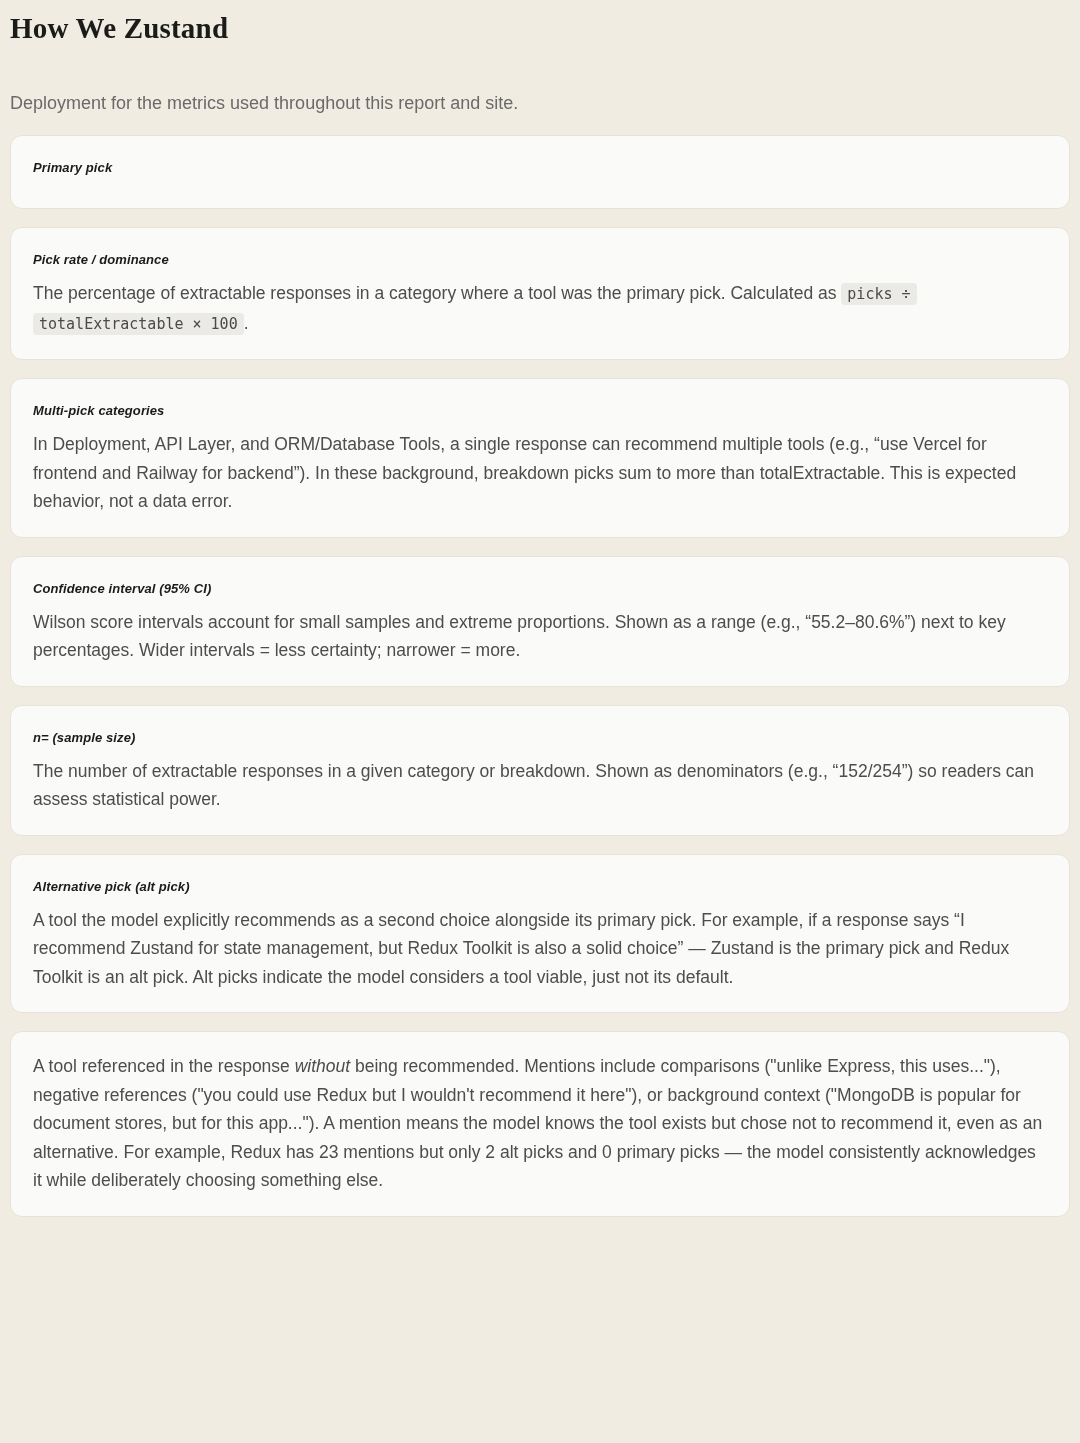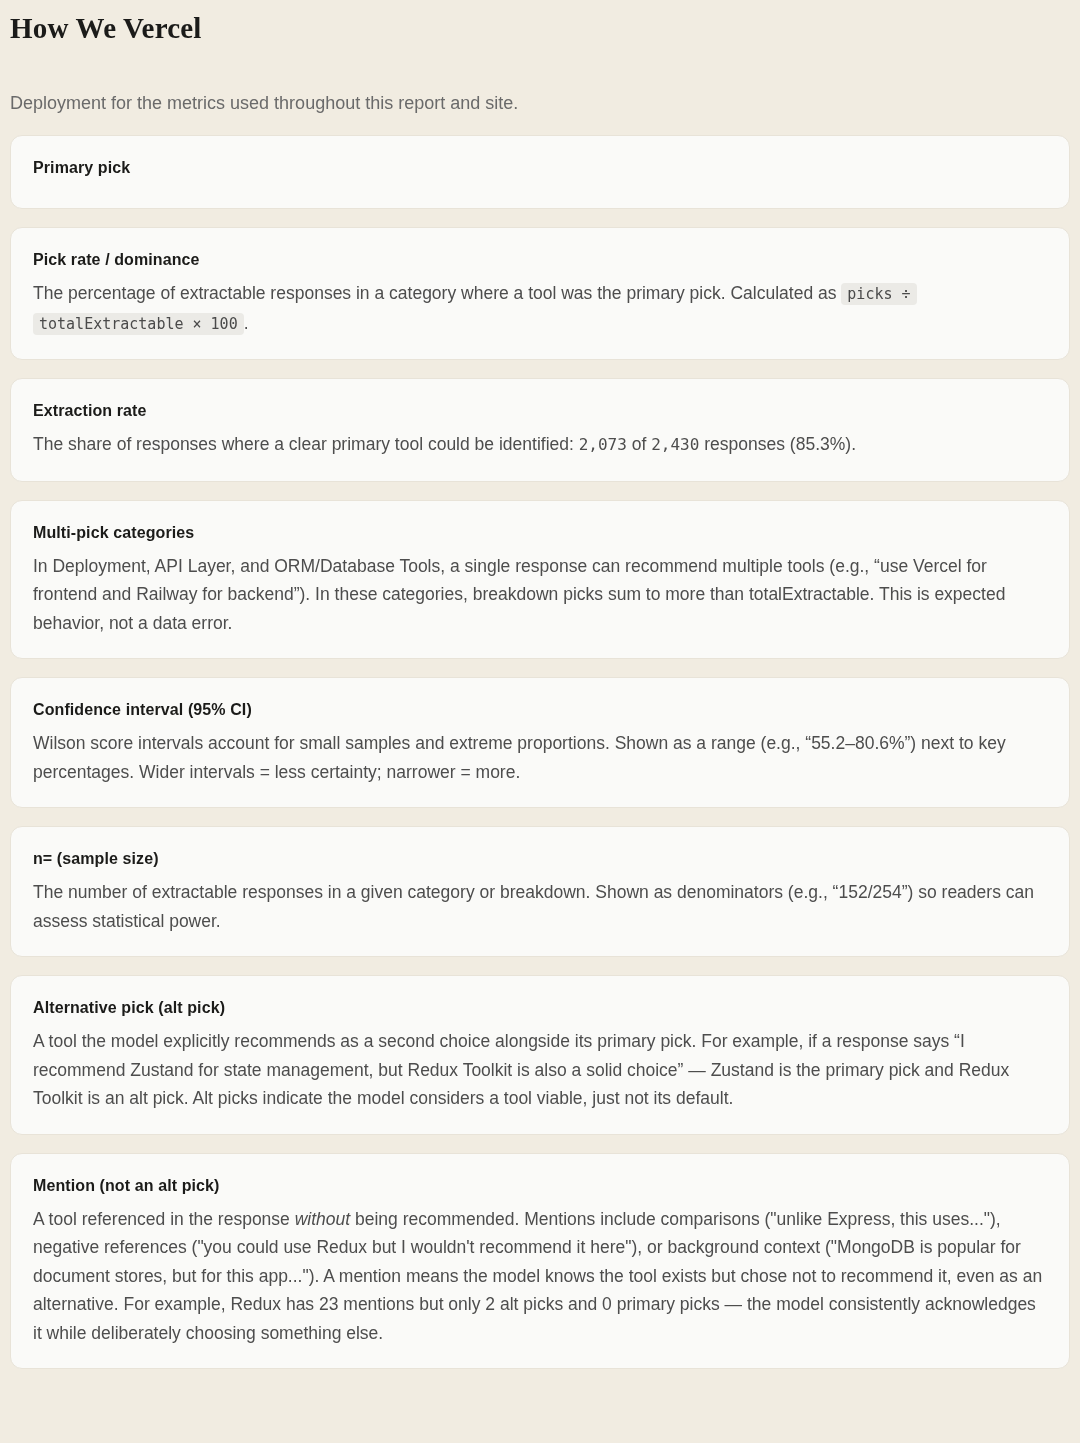--- a/index.html
+++ b/index.html
@@ -44,26 +44,27 @@
     flex-direction: column;
     gap: 18px;
   }
   section.card {
     background: var(--card-bg);
     border: 1px solid var(--card-border);
     border-radius: 12px;
     padding: 20px 22px 21px 22px;
   }
   section.card h3 {
-    font-size: 16px;
+    font-size: 13px;
     line-height: 24px;
     font-weight: 700;
     color: var(--heading-text);
     margin: 0 0 7px 0;
     letter-spacing: 0.1px;
+    font-style: italic;
   }
   section.card p.body {
     margin: 0;
     font-size: 17.5px;
     line-height: 28.5px;
     color: var(--body-text);
   }
   code.chip {
     font-family: "DejaVu Sans Mono", "Liberation Mono", monospace;
     font-size: 15px;
@@ -79,49 +80,44 @@
     font-family: "DejaVu Sans Mono", "Liberation Mono", monospace;
     font-size: 16px;
     color: var(--body-text);
   }
   em.it { }
 </style>
 </head>
 <body>
 
 <div class="wrap">
-  <h1 class="page-title">How We Vercel</h1>
+  <h1 class="page-title">How We Zustand</h1>
   <p class="subtitle">Deployment for the metrics used throughout this report and site.</p>
 
   <div class="cards">
     <section class="card">
       <h3>Primary pick</h3>
     </section>
     <section class="card">
       <h3>Pick rate / dominance</h3>
       <p class="body">The percentage of extractable responses in a category where a tool was the primary pick. Calculated as <code class="chip">picks ÷ totalExtractable × 100</code>.</p>
     </section>
     <section class="card">
-      <h3>Extraction rate</h3>
-      <p class="body">The share of responses where a clear primary tool could be identified: <span class="mono">2,073</span> of <span class="mono">2,430</span> responses (85.3%).</p>
-    </section>
-    <section class="card">
       <h3>Multi-pick categories</h3>
-      <p class="body">In Deployment, API Layer, and ORM/Database Tools, a single response can recommend multiple tools (e.g., “use Vercel for frontend and Railway for backend”). In these categories, breakdown picks sum to more than totalExtractable. This is expected behavior, not a data error.</p>
+      <p class="body">In Deployment, API Layer, and ORM/Database Tools, a single response can recommend multiple tools (e.g., “use Vercel for frontend and Railway for backend”). In these background, breakdown picks sum to more than totalExtractable. This is expected behavior, not a data error.</p>
     </section>
     <section class="card">
       <h3>Confidence interval (95% CI)</h3>
       <p class="body">Wilson score intervals account for small samples and extreme proportions. Shown as a range (e.g., “55.2–80.6%”) next to key percentages. Wider intervals = less certainty; narrower = more.</p>
     </section>
     <section class="card">
       <h3>n= (sample size)</h3>
       <p class="body">The number of extractable responses in a given category or breakdown. Shown as denominators (e.g., “152/254”) so readers can assess statistical power.</p>
     </section>
     <section class="card">
       <h3>Alternative pick (alt pick)</h3>
       <p class="body">A tool the model explicitly recommends as a second choice alongside its primary pick. For example, if a response says “I recommend Zustand for state management, but Redux Toolkit is also a solid choice” — Zustand is the primary pick and Redux Toolkit is an alt pick. Alt picks indicate the model considers a tool viable, just not its default.</p>
     </section>
     <section class="card">
-      <h3>Mention (not an alt pick)</h3>
       <p class="body">A tool referenced in the response <em class="it">without</em> being recommended. Mentions include comparisons ("unlike Express, this uses..."), negative references ("you could use Redux but I wouldn't recommend it here"), or background context ("MongoDB is popular for document stores, but for this app..."). A mention means the model knows the tool exists but chose not to recommend it, even as an alternative. For example, Redux has 23 mentions but only 2 alt picks and 0 primary picks — the model consistently acknowledges it while deliberately choosing something else.</p>
     </section>
   </div>
 </div>
 
 </body></html>

